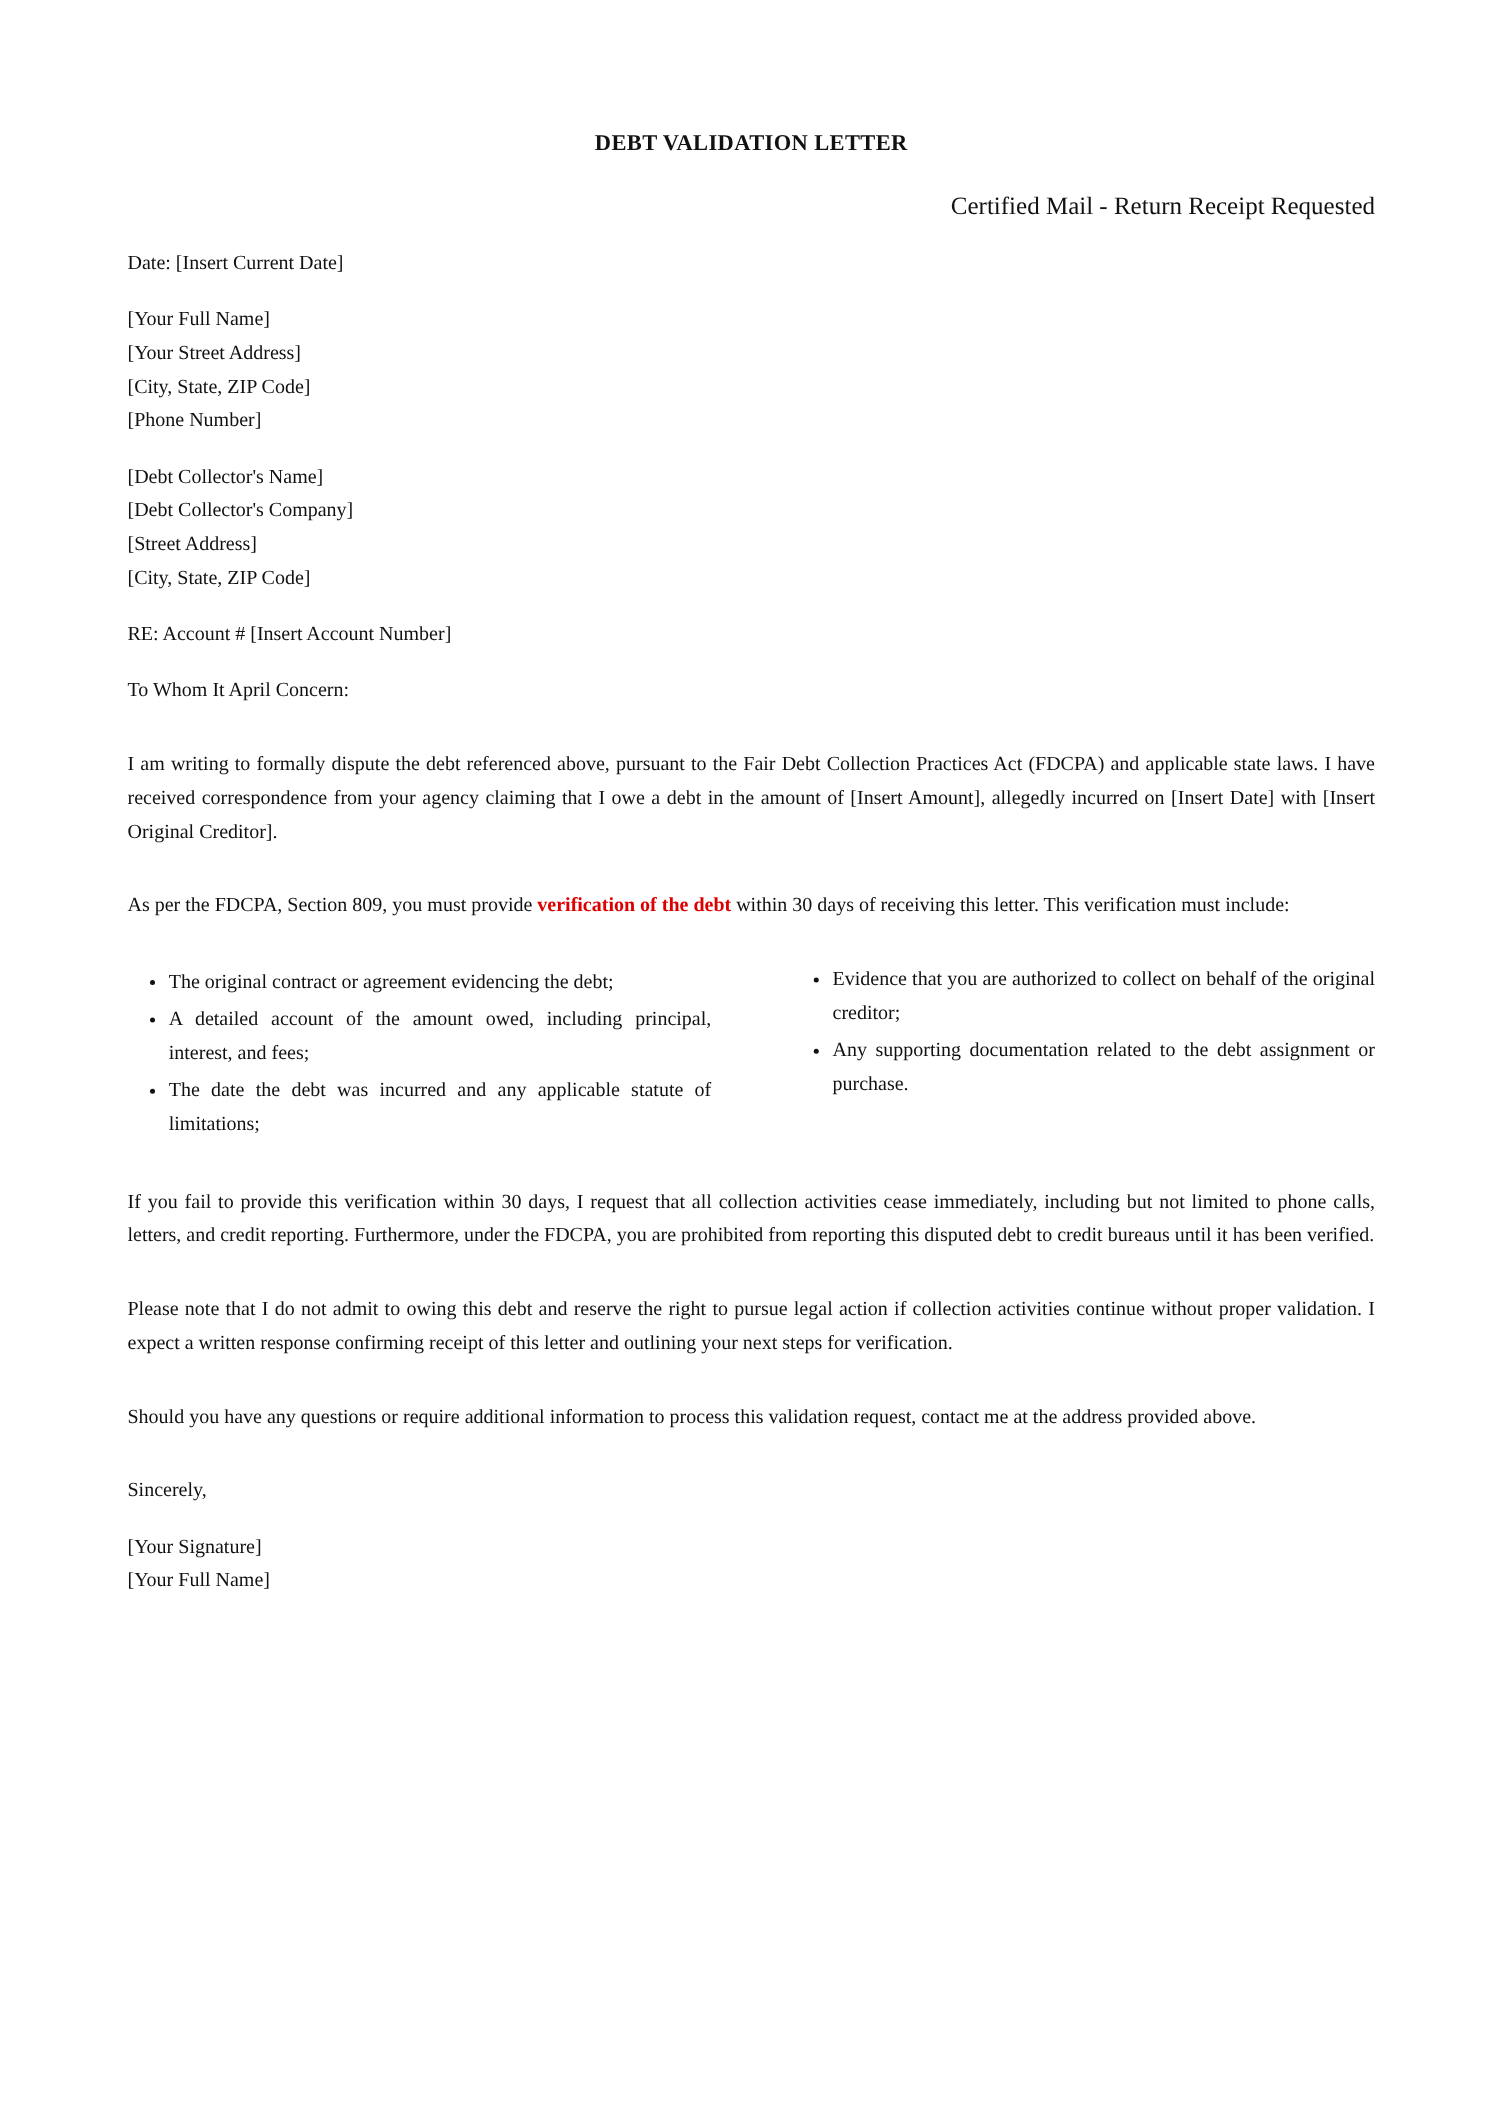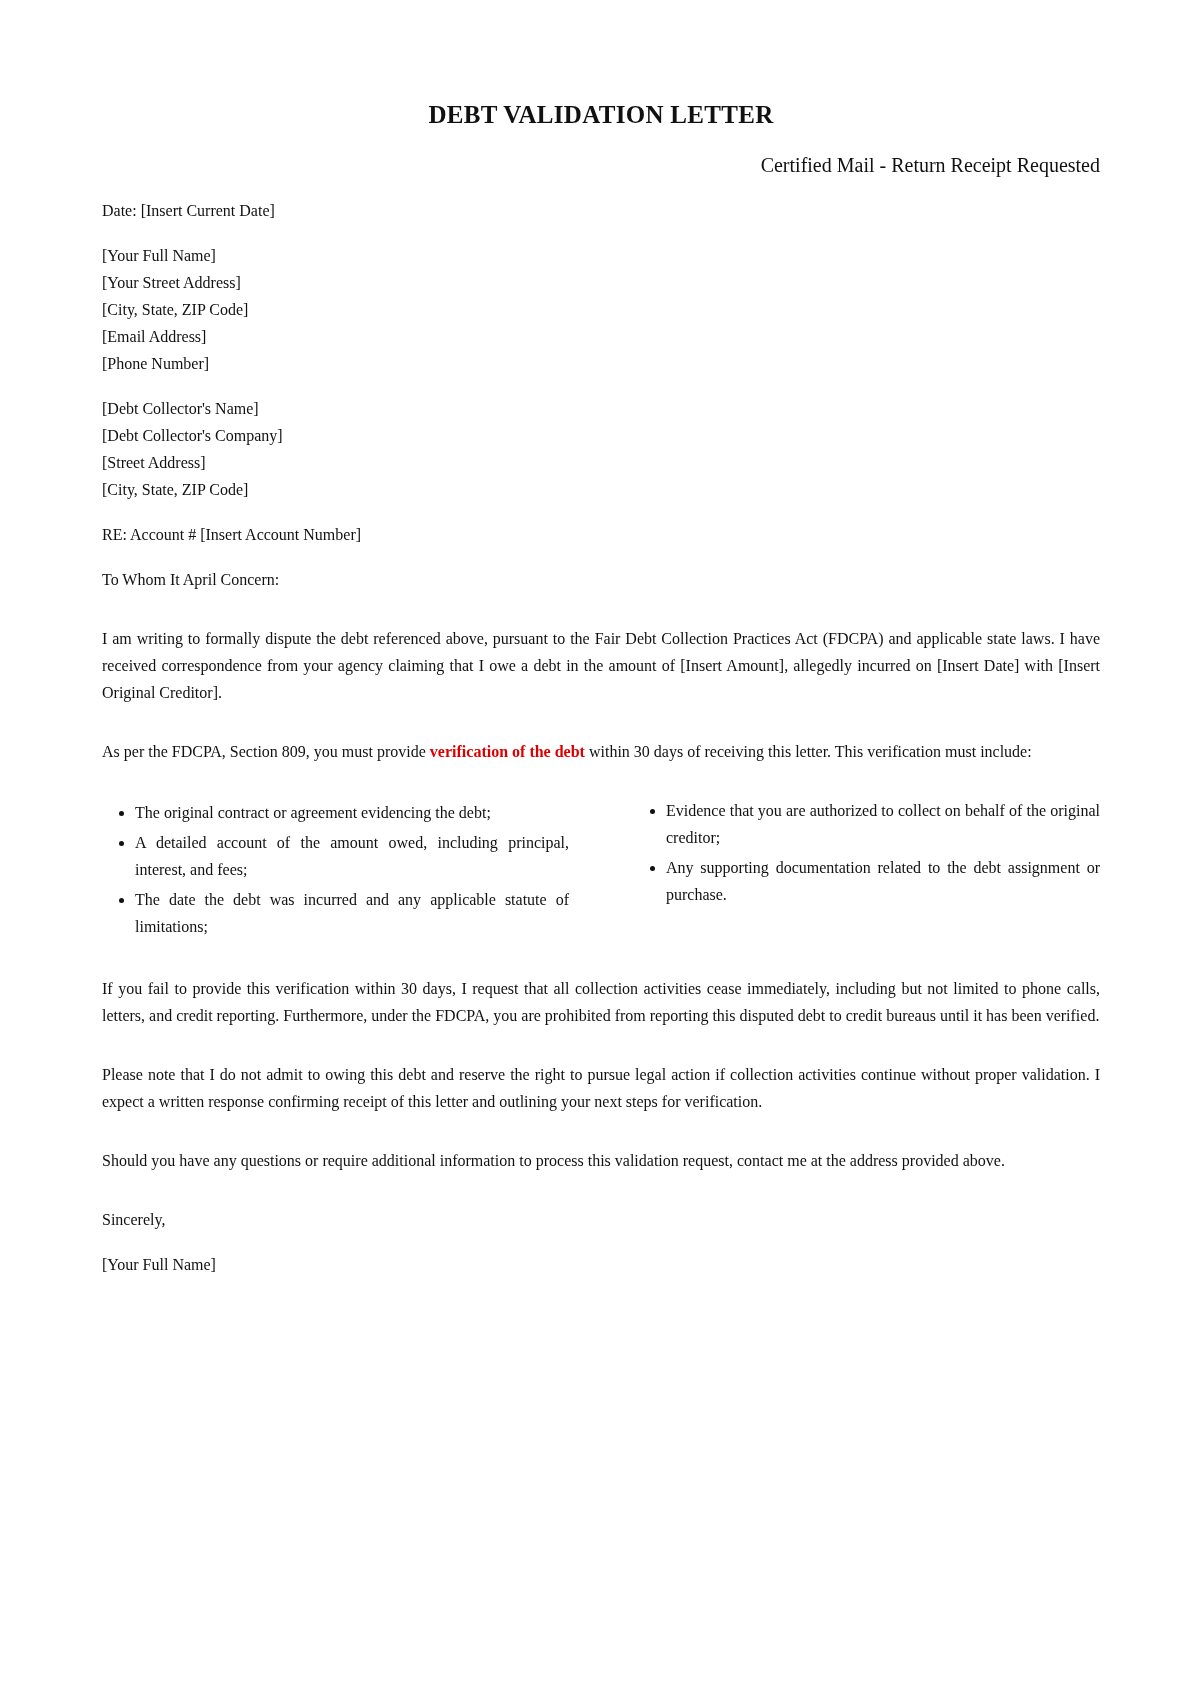--- a/index.html
+++ b/index.html
@@ -15,21 +15,21 @@
     font-size: 16px;
     line-height: 27px;
     color: #111111;
   }
   .page {
     padding: 100px 100px 0 102px;
     box-sizing: border-box;
     width: 1200px;
   }
   .title {
-    font-size: 25px;
+    font-size: 18px;
     line-height: 29px;
     font-weight: bold;
     text-align: center;
     margin: 0 0 26px 0;
     letter-spacing: 0.3px;
   }
   .subtitle {
     font-size: 20px;
     line-height: 20px;
     text-align: right;
@@ -77,21 +77,20 @@
 
   <div class="block">
     <span class="b">Date:</span>
     <span>[Insert Current Date]</span>
   </div>
 
   <div class="block">
     <div class="line">[Your Full Name]</div>
     <div class="line">[Your Street Address]</div>
     <div class="line">[City, State, ZIP Code]</div>
-    <div class="line">[Email Address]</div>
     <div class="line">[Phone Number]</div>
   </div>
 
   <div class="block">
     <div class="line">[Debt Collector's Name]</div>
     <div class="line">[Debt Collector's Company]</div>
     <div class="line">[Street Address]</div>
     <div class="line">[City, State, ZIP Code]</div>
   </div>
 
@@ -121,16 +120,17 @@
 
   <p class="para">If you fail to provide this verification within 30 days, I request that all collection activities cease immediately, including but not limited to phone calls, letters, and credit reporting. Furthermore, under the FDCPA, you are prohibited from reporting this disputed debt to credit bureaus until it has been verified.</p>
 
   <p class="para">Please note that I do not admit to owing this debt and reserve the right to pursue legal action if collection activities continue without proper validation. I expect a written response confirming receipt of this letter and outlining your next steps for verification.</p>
 
   <p class="para">Should you have any questions or require additional information to process this validation request, contact me at the address provided above.</p>
 
   <div class="block">Sincerely,</div>
 
   <div class="block">
+    <div class="line">[Your Signature]</div>
     <div class="line">[Your Full Name]</div>
   </div>
 
 </div>
 
 </body></html>

